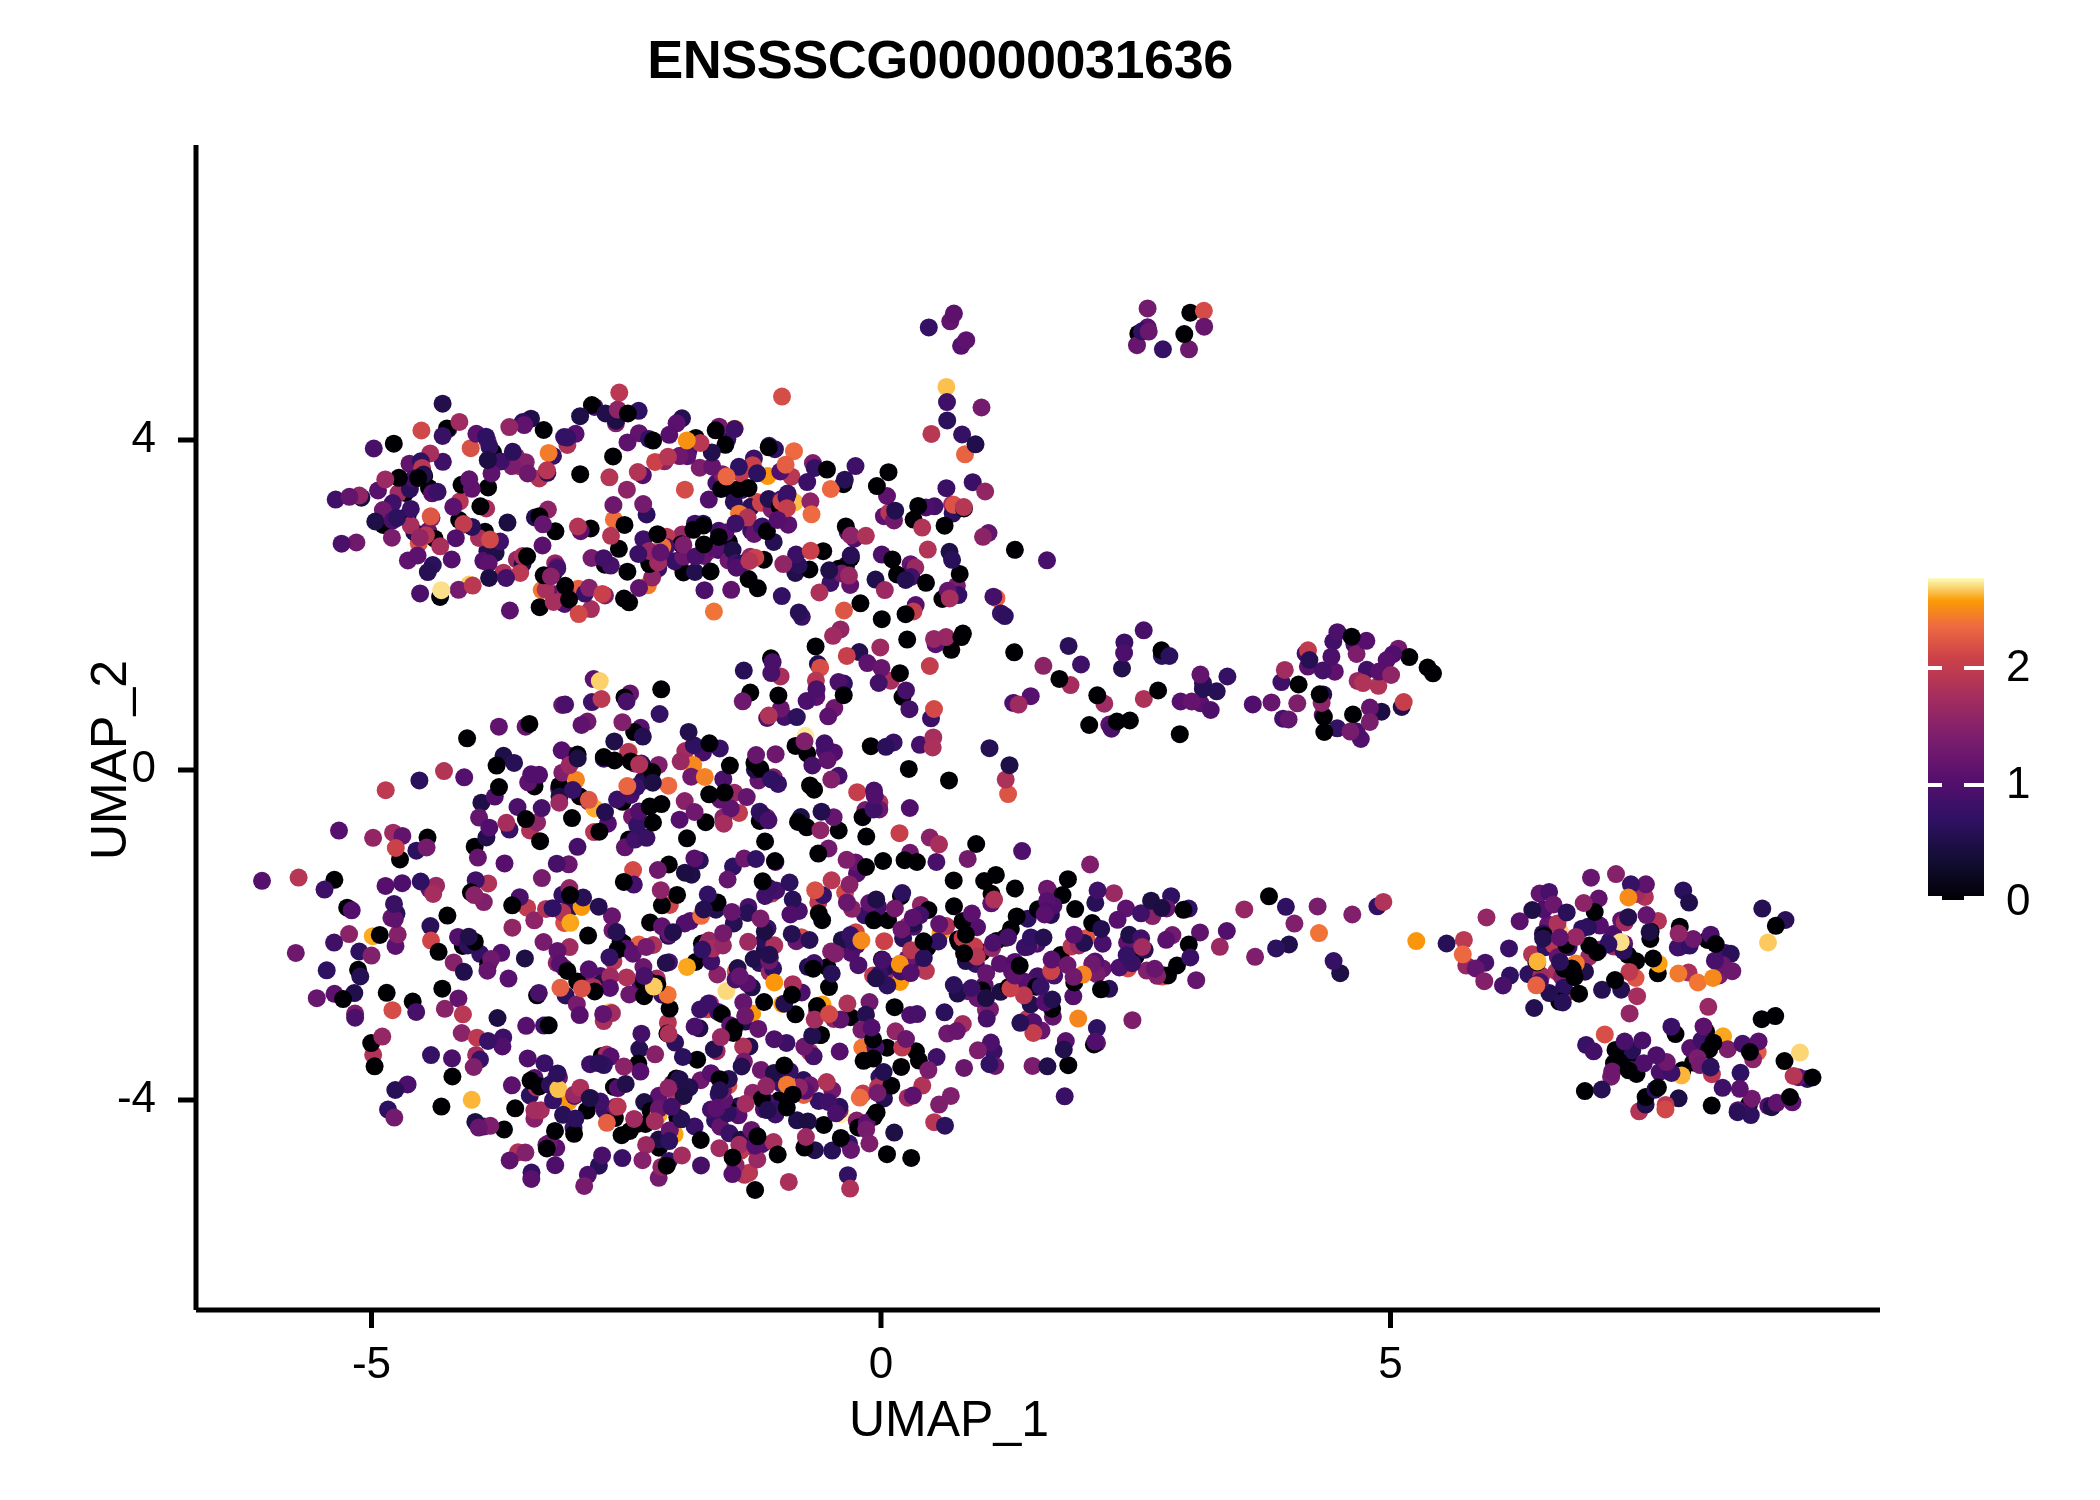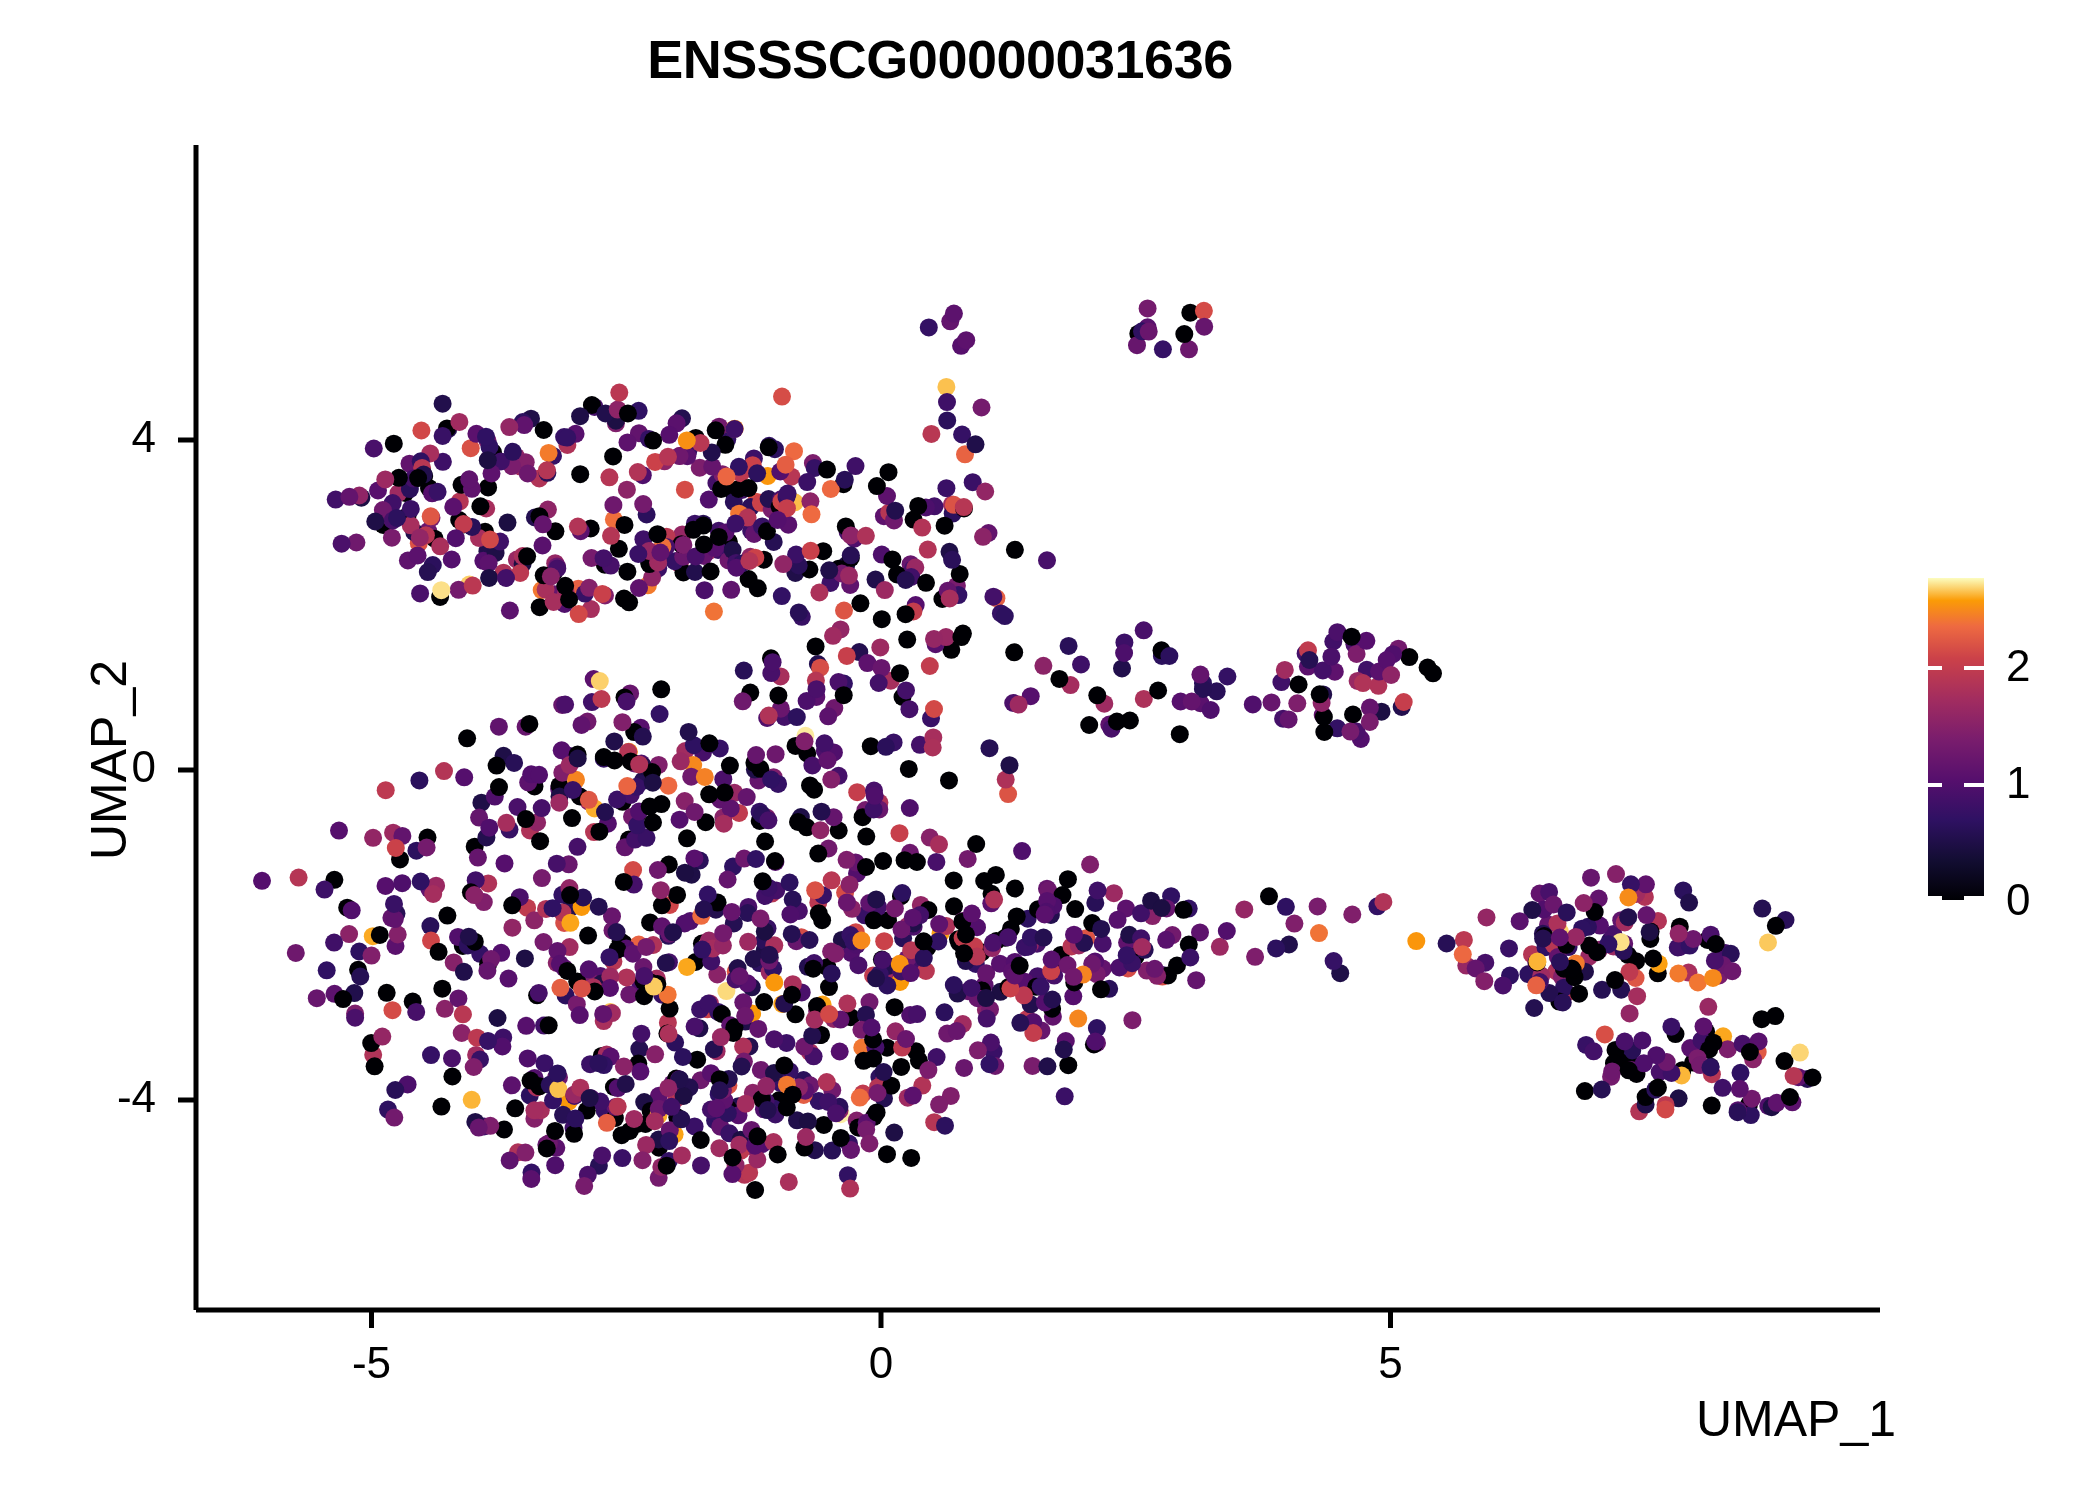--- a/index.html
+++ b/index.html
@@ -44,24 +44,24 @@
     left: 0;
     top: 0;
   }
   .axis-title {
     position: absolute;
     font-size: 50px;
     font-family: "Liberation Sans", sans-serif;
     color: #000;
   }
   #x-axis-title {
-    left: 16px;
+    left: 9px;
     top: 1390px;
     width: 1880px;
-    text-align: right;
+    text-align: center;
   }
   #y-axis-title {
     left: -220px;
     top: 760px;
     width: 600px;
     text-align: center;
     transform: rotate(-90deg);
     transform-origin: 300px 0px;
   }
   .tick-label {

